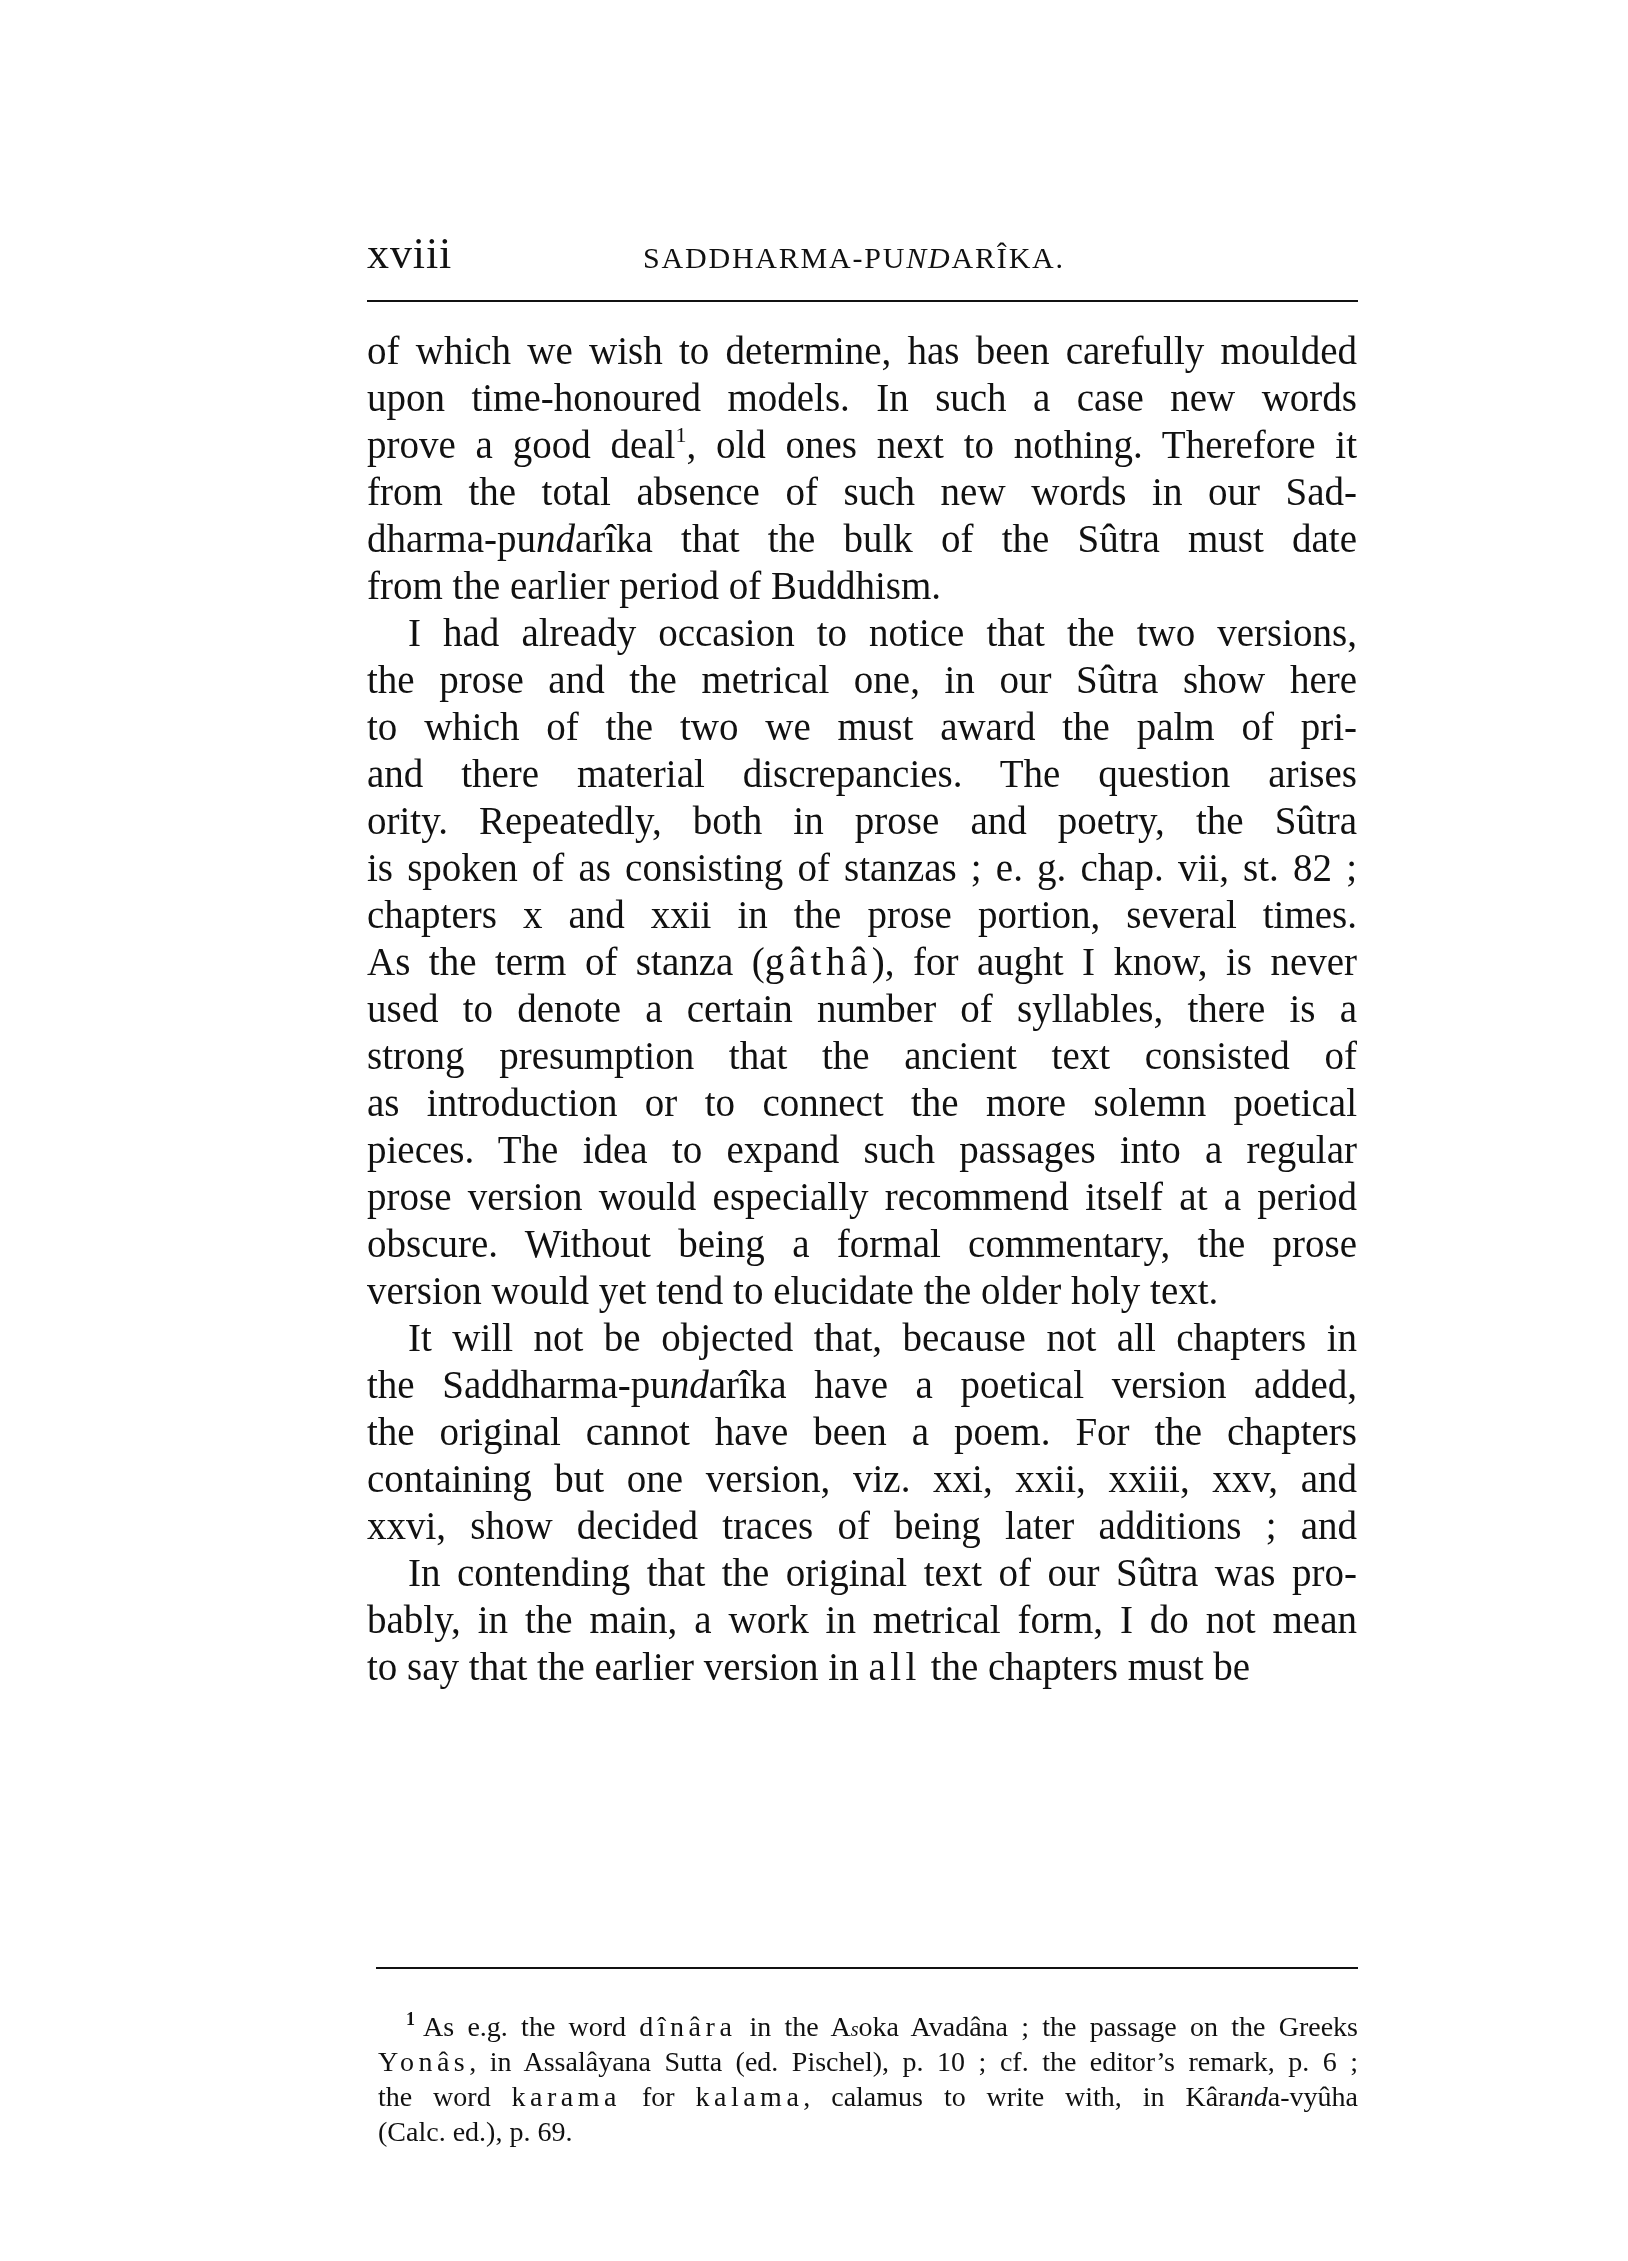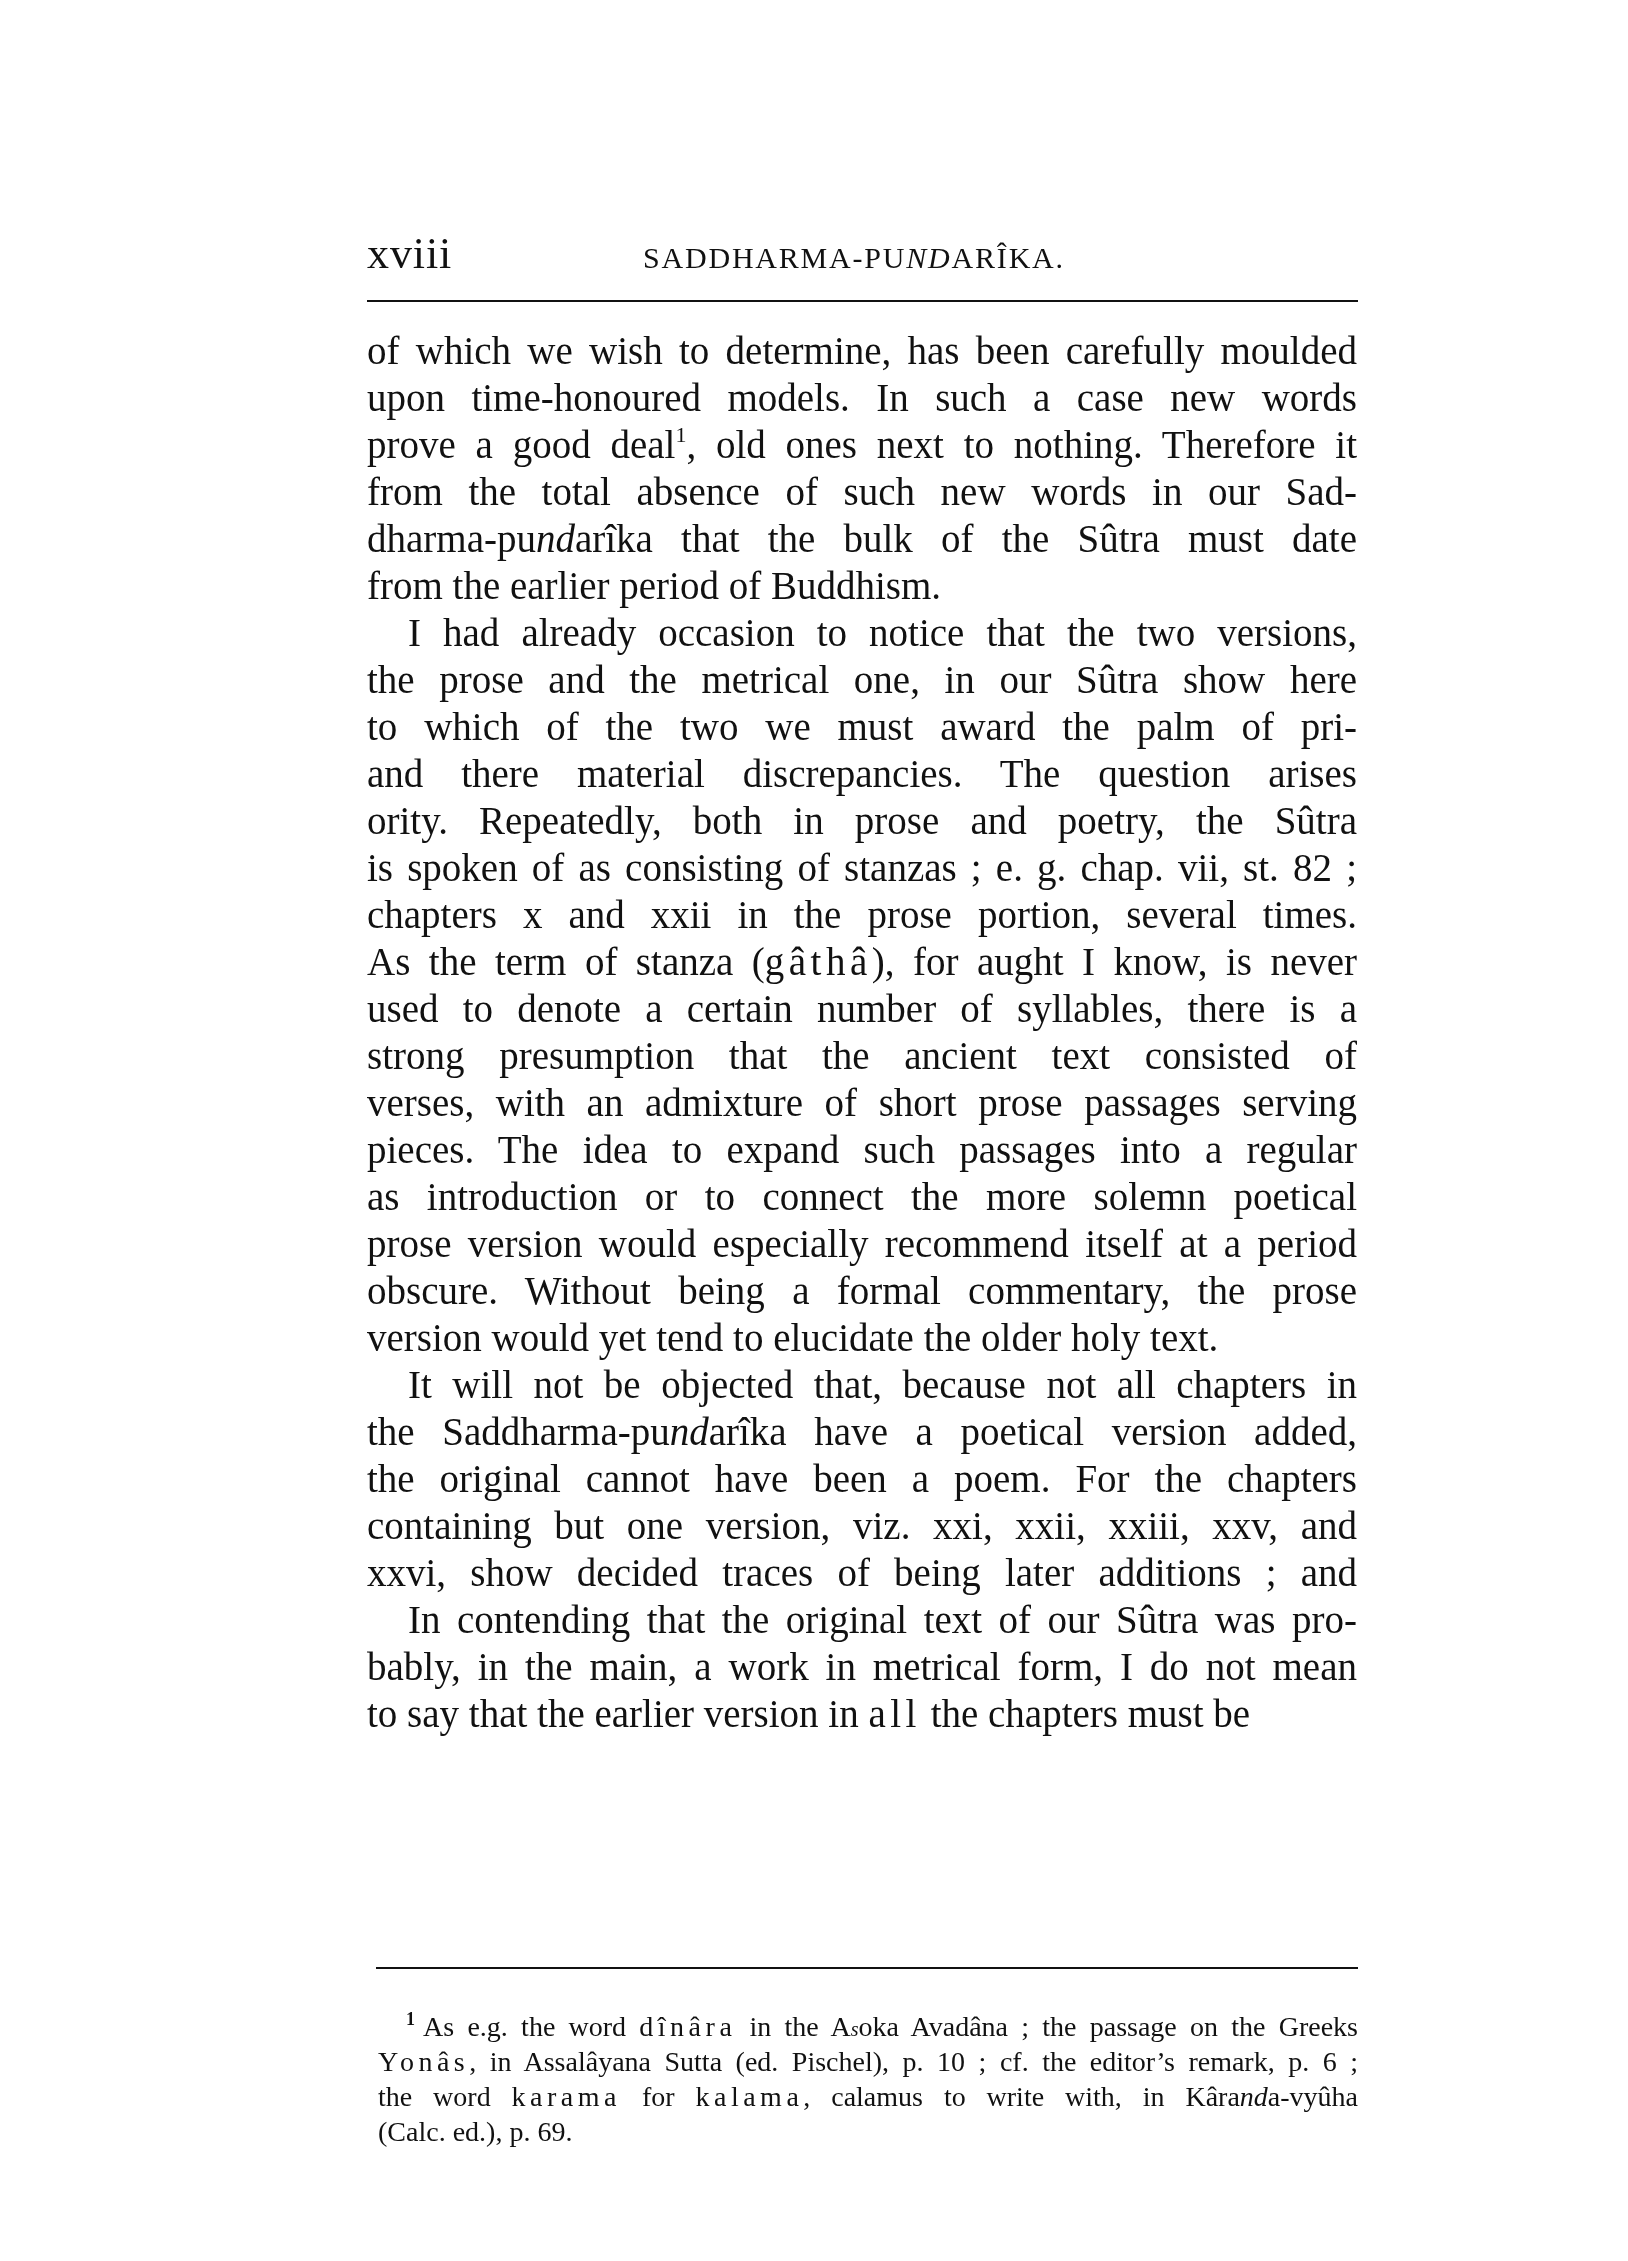--- a/index.html
+++ b/index.html
@@ -136,23 +136,22 @@
         <div class="line indent"><span>I had already occasion to notice that the two versions,</span></div>
         <div class="line"><span>the prose and the metrical one, in our Sûtra show here</span></div>
         <div class="line"><span>to which of the two we must award the palm of pri-</span></div>
         <div class="line"><span>and there material discrepancies.  The question arises</span></div>
         <div class="line"><span>ority.  Repeatedly, both in prose and poetry, the Sûtra</span></div>
         <div class="line"><span>is spoken of as consisting of stanzas ; e. g. chap. vii, st. 82 ;</span></div>
         <div class="line"><span>chapters x and xxii in the prose portion, several times.</span></div>
         <div class="line"><span>As the term of stanza (</span><span class="spaced">gâthâ</span><span>), for aught I know, is never</span></div>
         <div class="line"><span>used to denote a certain number of syllables, there is a</span></div>
         <div class="line"><span>strong presumption that the ancient text consisted of</span></div>
-        <div class="line"><span>verses, with an admixture of short prose passages serving</span></div>
+        <div class="line"><span>as introduction or to connect the more solemn poetical</span></div>
         <div class="line"><span>pieces.  The idea to expand such passages into a regular</span></div>
-        <div class="line"><span>as introduction or to connect the more solemn poetical</span></div>
         <div class="line"><span>prose version would especially recommend itself at a period</span></div>
         <div class="line"><span>obscure.  Without being a formal commentary, the prose</span></div>
         <div class="line last"><span>version would yet tend to elucidate the older holy text.</span></div>
       </div>
       <div>
         <div class="line indent"><span>It will not be objected that, because not all chapters in</span></div>
         <div class="line"><span>the Saddharma-pu</span><span class="it">nd</span><span>arîka have a poetical version added,</span></div>
         <div class="line"><span>the original cannot have been a poem.  For the chapters</span></div>
         <div class="line"><span>containing but one version, viz. xxi, xxii, xxiii, xxv, and</span></div>
         <div class="line"><span>xxvi, show decided traces of being later additions ; and</span></div>

